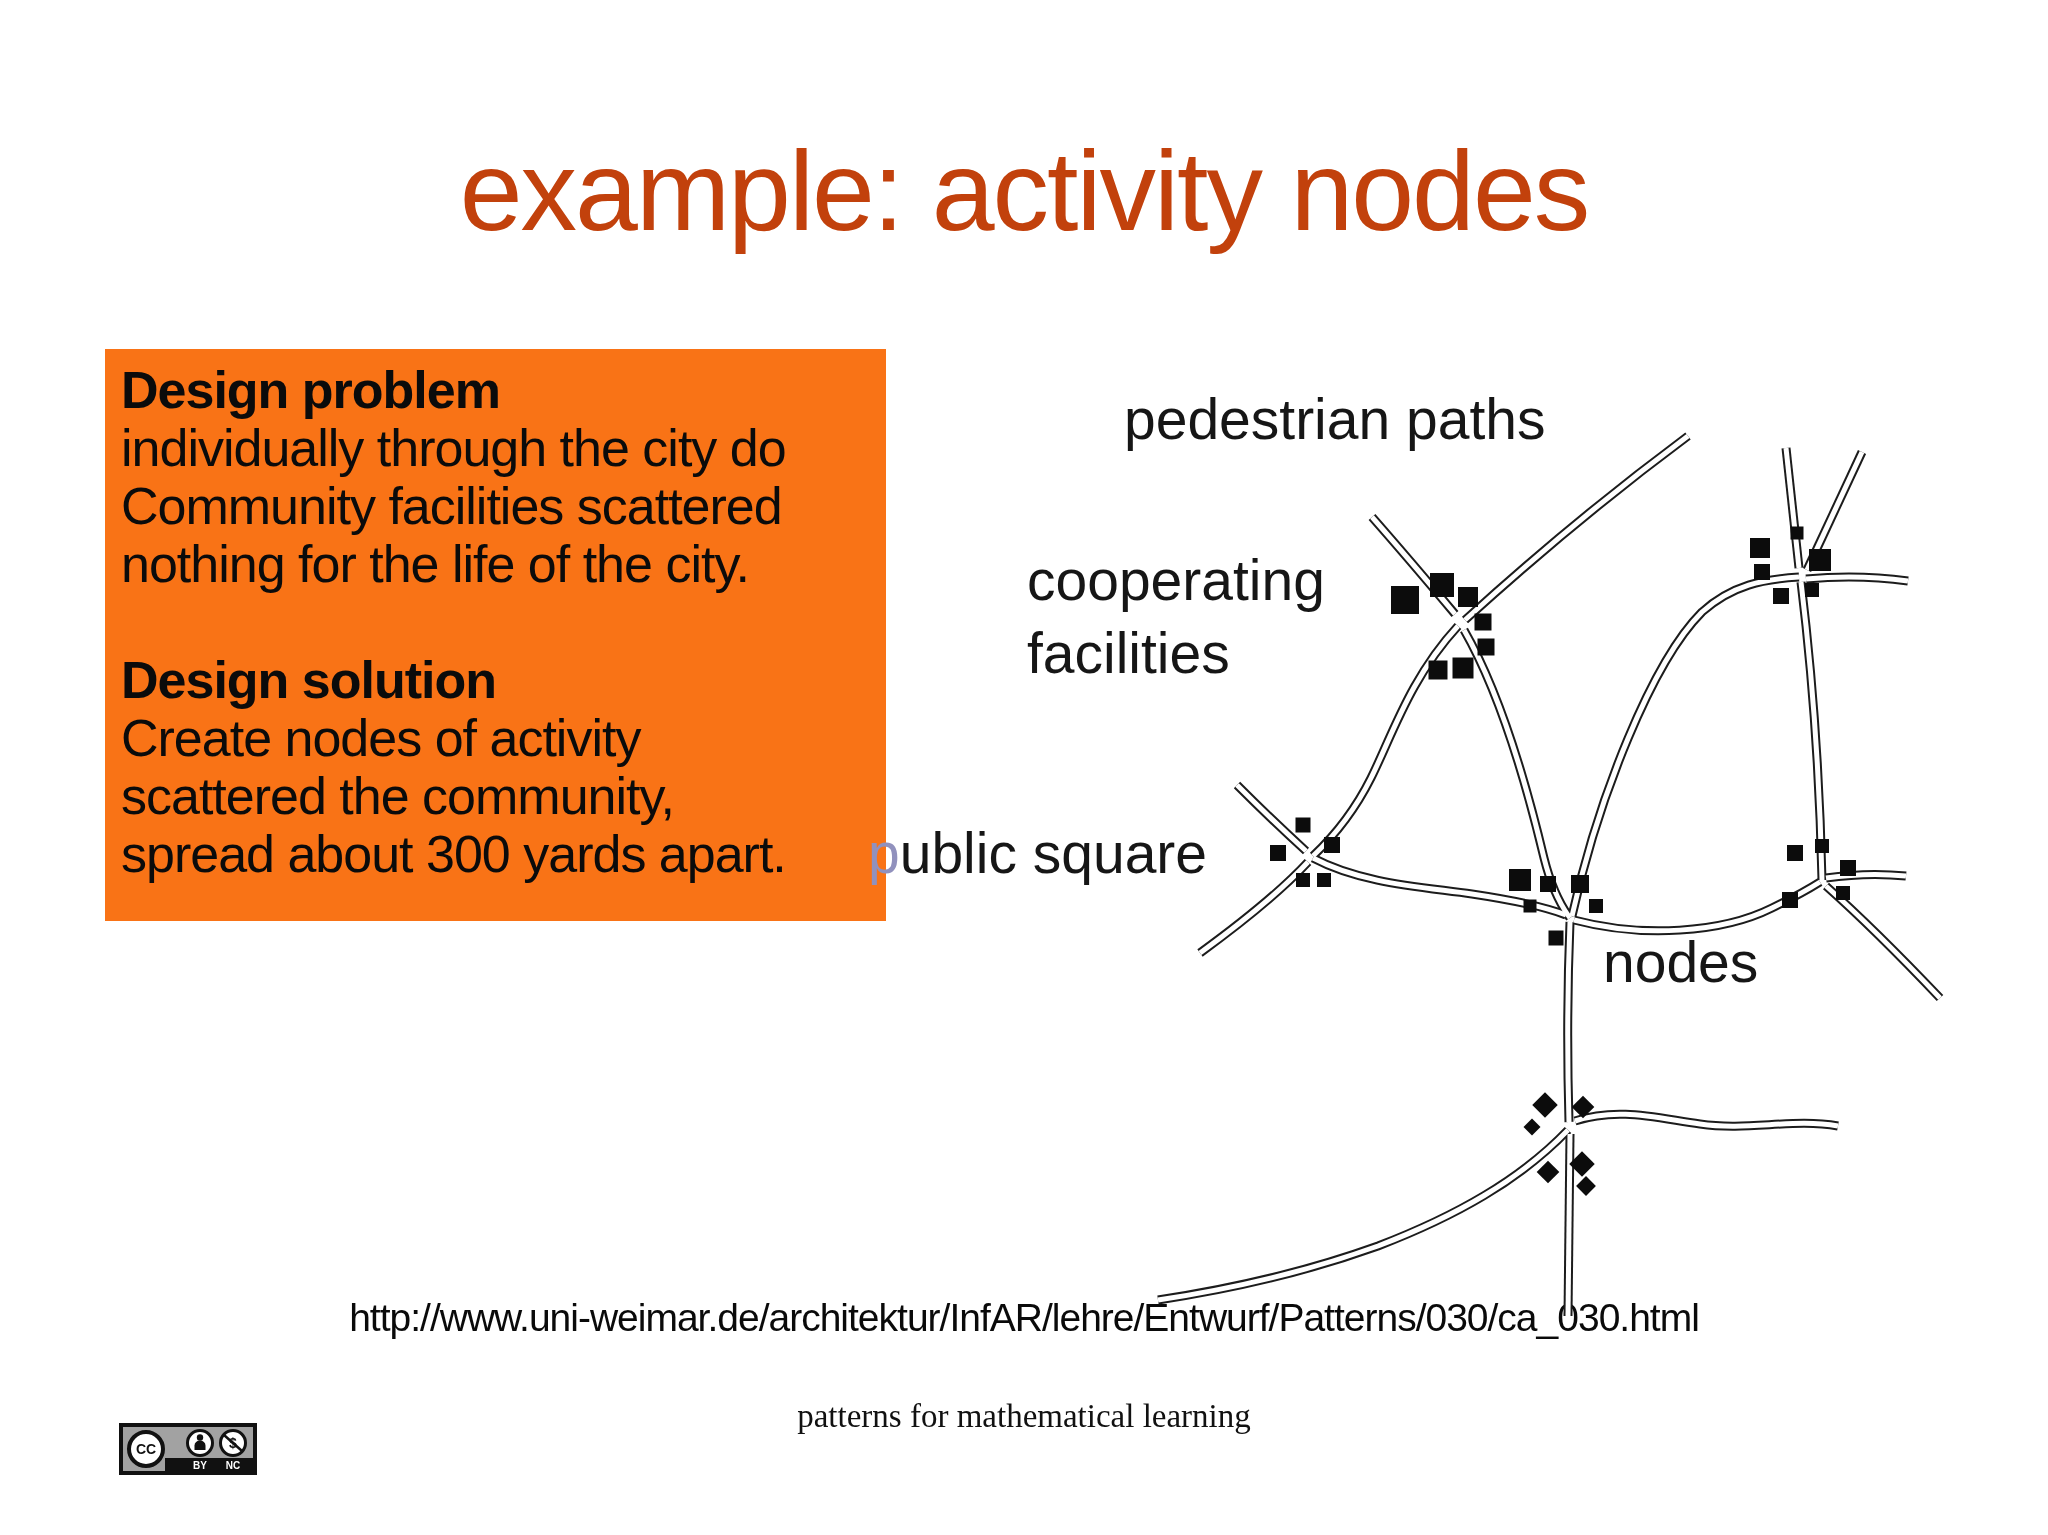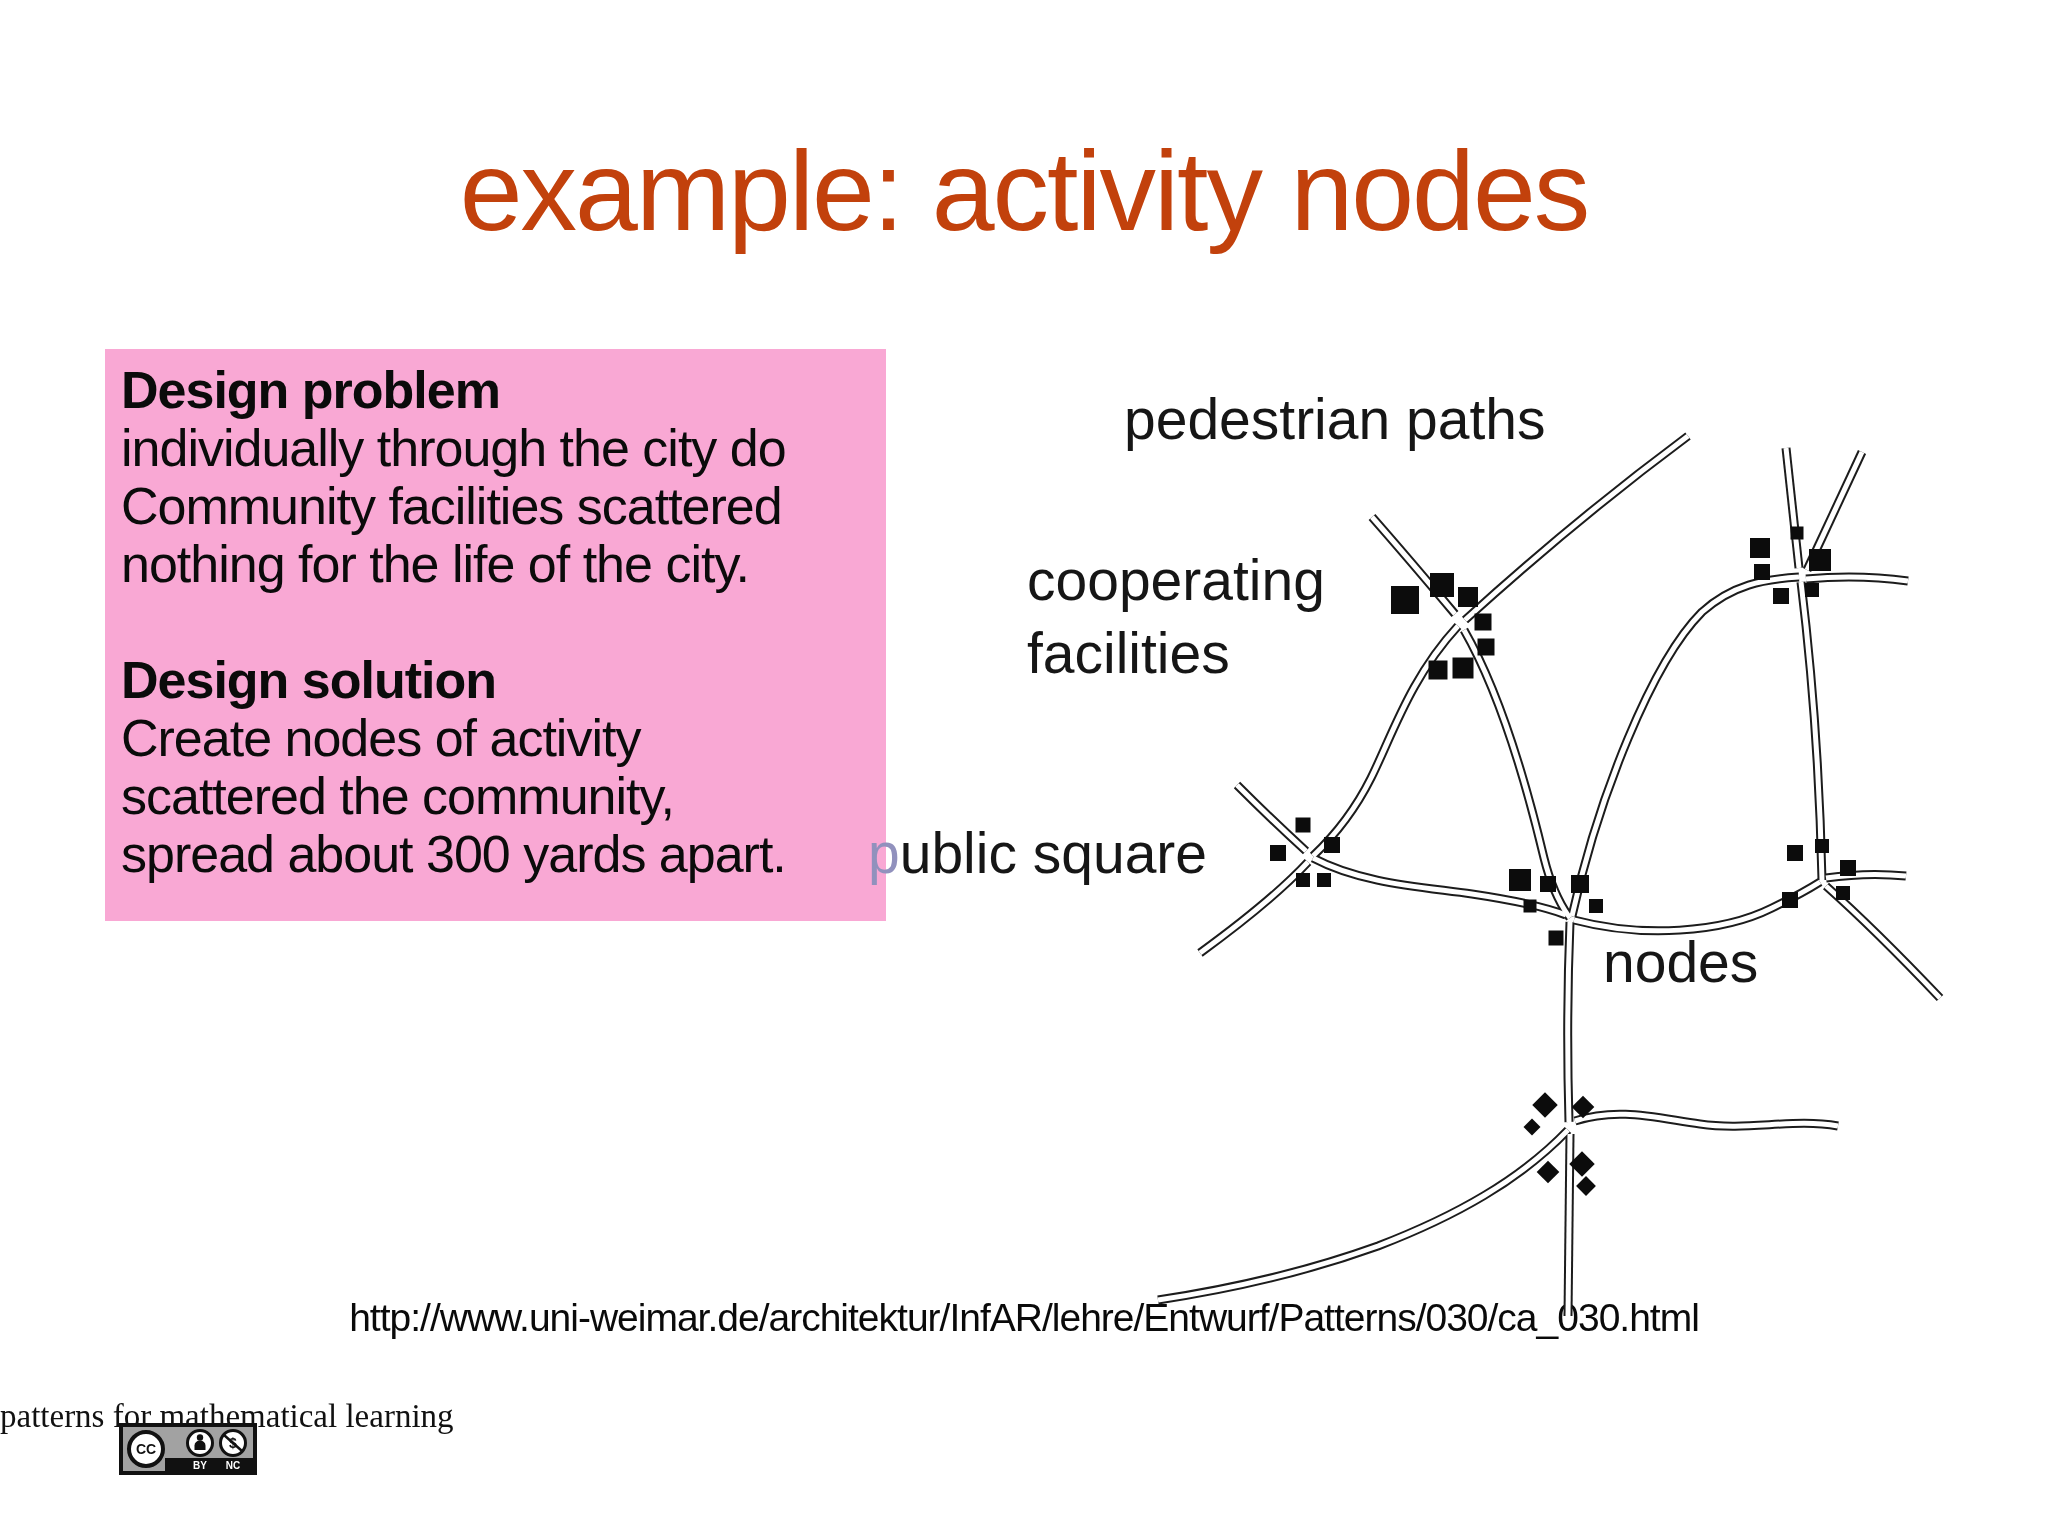--- a/index.html
+++ b/index.html
@@ -11,21 +11,21 @@
 
   
   .page-title{
     position:absolute;top:126px;left:0;right:0;text-align:center;
     font-size:113px;color:#c2410c;letter-spacing:-2px;white-space:nowrap;
   }
 
   
   .panel{
     position:absolute;left:105px;top:349px;width:781px;height:572px;
-    background:#f9a8d4;box-sizing:border-box;padding:12px 14px 0 16px;
+    background:#f97316;box-sizing:border-box;padding:12px 14px 0 16px;
     font-size:52px;line-height:58px;color:#0b0b0b;letter-spacing:-1px;
     z-index:0;
   }
   .panel .para.second{margin-top:58px;}
   .panel .ph{font-weight:bold;}
   .panel .pl{font-weight:normal;}
 
   
   svg.netmap{position:absolute;inset:0;z-index:1;}
   #roads-under path{stroke:#1c1c1c;stroke-width:9;fill:none;stroke-linecap:butt;}
@@ -40,21 +40,21 @@
   .dlabel .ghost{color:#9191bd;}
 
   
   .source-url{
     position:absolute;top:1296px;left:0;right:0;text-align:center;
     font-size:39px;color:#0a0a0a;letter-spacing:-1px;white-space:nowrap;
   }
 
   
   .footer-note{
-    position:absolute;top:1398px;left:0;right:0;
+    position:absolute;top:1398px;left:0;right:0;text-align:center;
     font-family:"Liberation Serif","DejaVu Serif",serif;
     font-size:33px;color:#111;
   }
 
   
   .cc-badge{position:absolute;left:119px;top:1423px;width:138px;height:52px;z-index:2;}
 </style>
 </head>
 <body>
 

